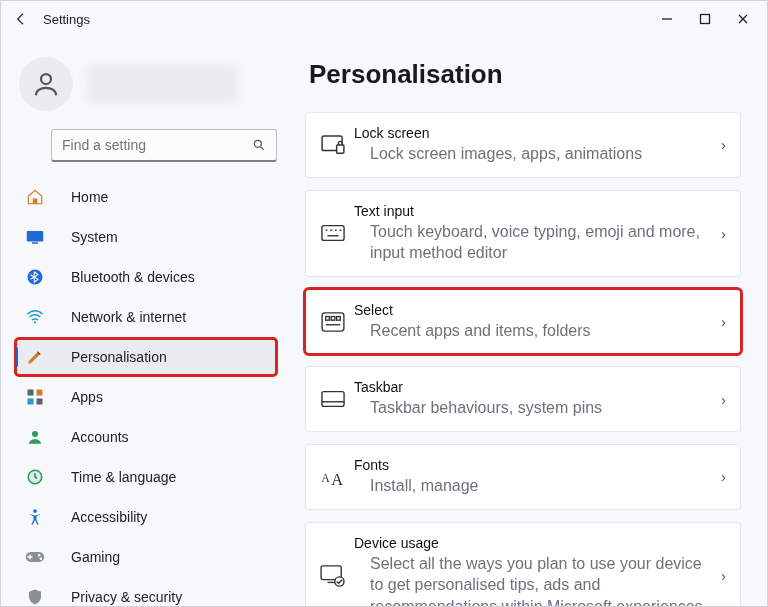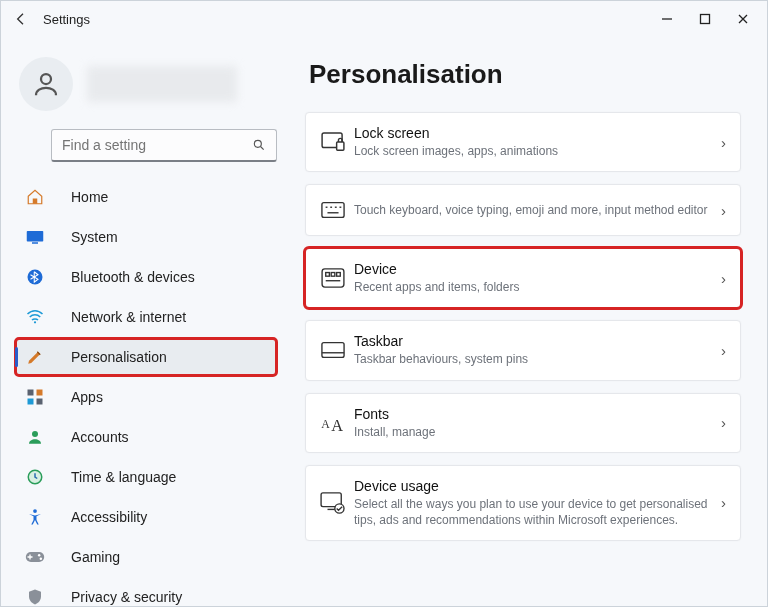--- a/index.html
+++ b/index.html
@@ -103,21 +103,21 @@
     box-shadow: 0 0 2px rgba(0,0,0,0.04);
     cursor:pointer;
   }
   .card.highlighted { outline:3px solid #d62424; outline-offset:-1px; }
   .card .cicon {
     width:26px; height:26px; display:flex; align-items:center; justify-content:center;
     color:#333;
   }
   .card-body { flex:1; min-width:0; }
   .card-title { font-size:14px; color:#111; margin-bottom:2px; }
-  .card-sub { font-size:12px; color:#6d727a; line-height:1.35; }
+  .card-sub { font-size:16px; color:#6d727a; line-height:1.35;margin-left:16px; }
   .chev { color:#555; font-size:15px; }
   
   svg { display:block; }
 </style>
 </head>
 <body>
 
 <div class="window">
 
   <div class="titlebar">
@@ -314,37 +314,38 @@
             <svg width="24" height="18" viewBox="0 0 26 18" fill="none" stroke="#333" stroke-width="1.5">
                 <rect x="1" y="1" width="24" height="16" rx="2"></rect>
                 <line x1="5" y1="6" x2="7" y2="6"></line>
                 <line x1="10" y1="6" x2="12" y2="6"></line>
                 <line x1="15" y1="6" x2="17" y2="6"></line>
                 <line x1="20" y1="6" x2="22" y2="6"></line>
                 <line x1="7" y1="12" x2="19" y2="12"></line>
               </svg>
           </span>
           <div class="card-body">
+            <div class="card-title">Text input</div>
             <div class="card-sub">Touch keyboard, voice typing, emoji and more, input method editor</div>
           </div>
           <span class="chev">›</span>
         </div>
 
         <div class="card highlighted">
           <span class="cicon">
             <svg width="24" height="20" viewBox="0 0 26 22" fill="none" stroke="#333" stroke-width="1.5">
                 <rect x="1" y="1" width="24" height="20" rx="3"></rect>
                 <rect x="5" y="5" width="4" height="4"></rect>
                 <rect x="11" y="5" width="4" height="4"></rect>
                 <rect x="17" y="5" width="4" height="4"></rect>
                 <line x1="5" y1="14" x2="21" y2="14"></line>
               </svg>
           </span>
           <div class="card-body">
-            <div class="card-title">Device</div>
+            <div class="card-title">Select</div>
             <div class="card-sub">Recent apps and items, folders</div>
           </div>
           <span class="chev">›</span>
         </div>
 
         <div class="card">
           <span class="cicon">
             <svg width="24" height="18" viewBox="0 0 26 18" fill="none" stroke="#333" stroke-width="1.5">
                 <rect x="1" y="1" width="24" height="16" rx="2"></rect>
                 <line x1="1" y1="12" x2="25" y2="12"></line>

